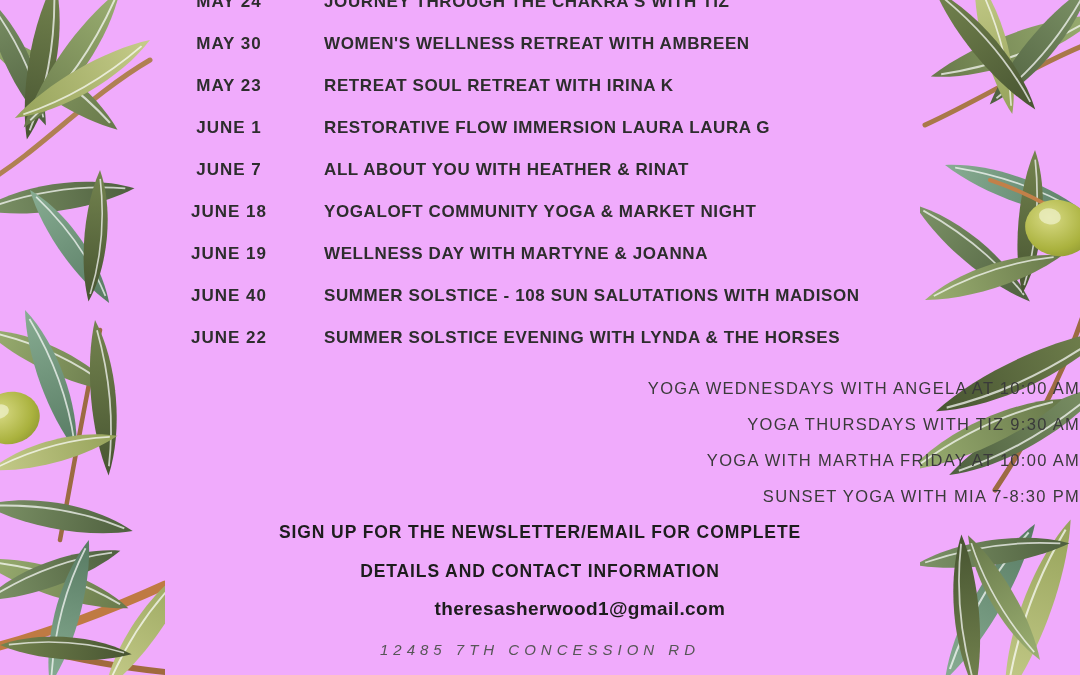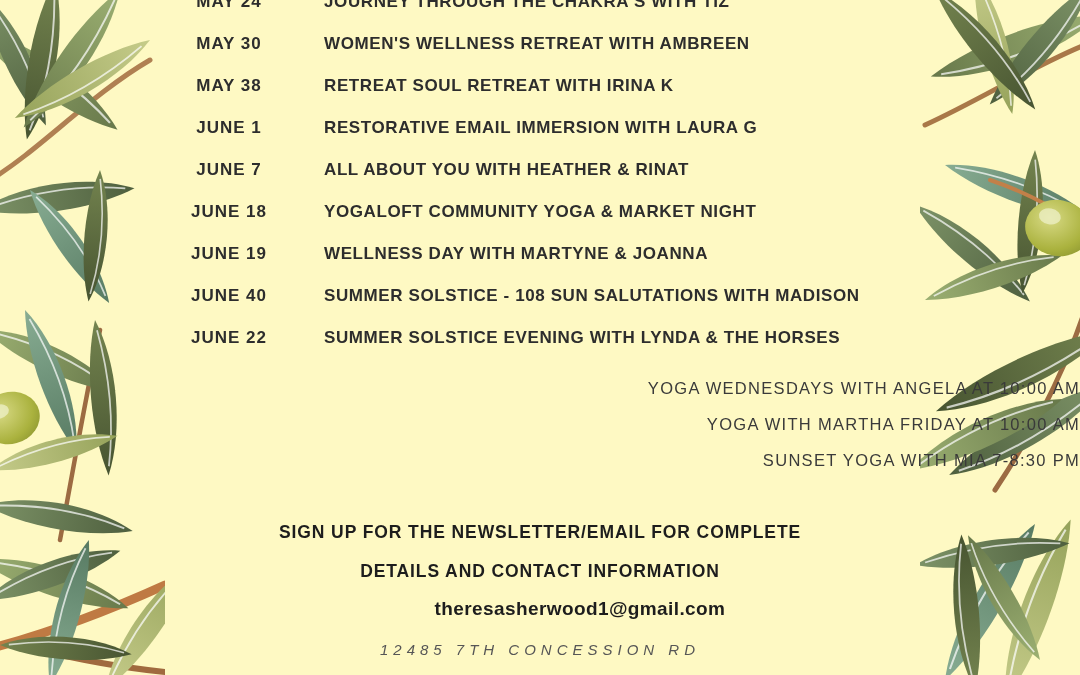--- a/index.html
+++ b/index.html
@@ -1,20 +1,20 @@
 <!DOCTYPE html>
 <html><head>
 <meta charset="utf-8">
 <style>
   html,body{margin:0;padding:0;}
   body{
     width:1080px;height:675px;overflow:hidden;background:#ffffff;
     font-family:"Liberation Sans",sans-serif;
   }
-  .canvas{position:relative;width:1080px;height:675px;background:#fef9c3;overflow:hidden;}
+  .canvas{position:relative;width:1080px;height:675px;background:#f0abfc;overflow:hidden;}
 
   
   .deco{position:absolute;top:0;height:675px;pointer-events:none;}
   .deco-left{left:0;width:165px;}
   .deco-right{right:0;width:160px;}
   .deco svg{display:block;}
 
   
   .events{position:absolute;top:-19px;left:160px;right:160px;color:#2d2d2d;}
   .event-row{display:flex;align-items:center;height:42px;}
@@ -152,27 +152,27 @@
         <span class="event-date">MAY 24</span>
         <span class="event-title">JOURNEY THROUGH THE CHAKRA'S WITH TIZ</span>
       </div>
 
       <div class="event-row">
         <span class="event-date">MAY 30</span>
         <span class="event-title">WOMEN'S WELLNESS RETREAT WITH AMBREEN</span>
       </div>
 
       <div class="event-row">
-        <span class="event-date">MAY 38</span>
+        <span class="event-date">MAY 23</span>
         <span class="event-title">RETREAT SOUL RETREAT WITH IRINA K</span>
       </div>
 
       <div class="event-row">
         <span class="event-date">JUNE 1</span>
-        <span class="event-title">RESTORATIVE EMAIL IMMERSION WITH LAURA G</span>
+        <span class="event-title">RESTORATIVE FLOW IMMERSION LAURA LAURA G</span>
       </div>
 
       <div class="event-row">
         <span class="event-date">JUNE 7</span>
         <span class="event-title">ALL ABOUT YOU WITH HEATHER &amp; RINAT</span>
       </div>
 
       <div class="event-row">
         <span class="event-date">JUNE 18</span>
         <span class="event-title">YOGALOFT COMMUNITY YOGA &amp; MARKET NIGHT</span>
@@ -191,20 +191,21 @@
       <div class="event-row">
         <span class="event-date">JUNE 22</span>
         <span class="event-title">SUMMER SOLSTICE EVENING WITH LYNDA &amp; THE HORSES</span>
       </div>
     </div>
 
   <div class="weekly">
 
       <div class="weekly-line">YOGA WEDNESDAYS WITH ANGELA AT 10:00 AM</div>
 
+      <div class="weekly-line">YOGA THURSDAYS WITH TIZ 9:30 AM</div>
 
       <div class="weekly-line">YOGA WITH MARTHA FRIDAY AT 10:00 AM</div>
 
       <div class="weekly-line">SUNSET YOGA WITH MIA 7-8:30 PM</div>
     </div>
 
   <div class="newsletter">
     <div class="newsletter-line">SIGN UP FOR THE NEWSLETTER/EMAIL FOR COMPLETE</div>
     <div class="newsletter-line">DETAILS AND CONTACT INFORMATION</div>
   </div>

